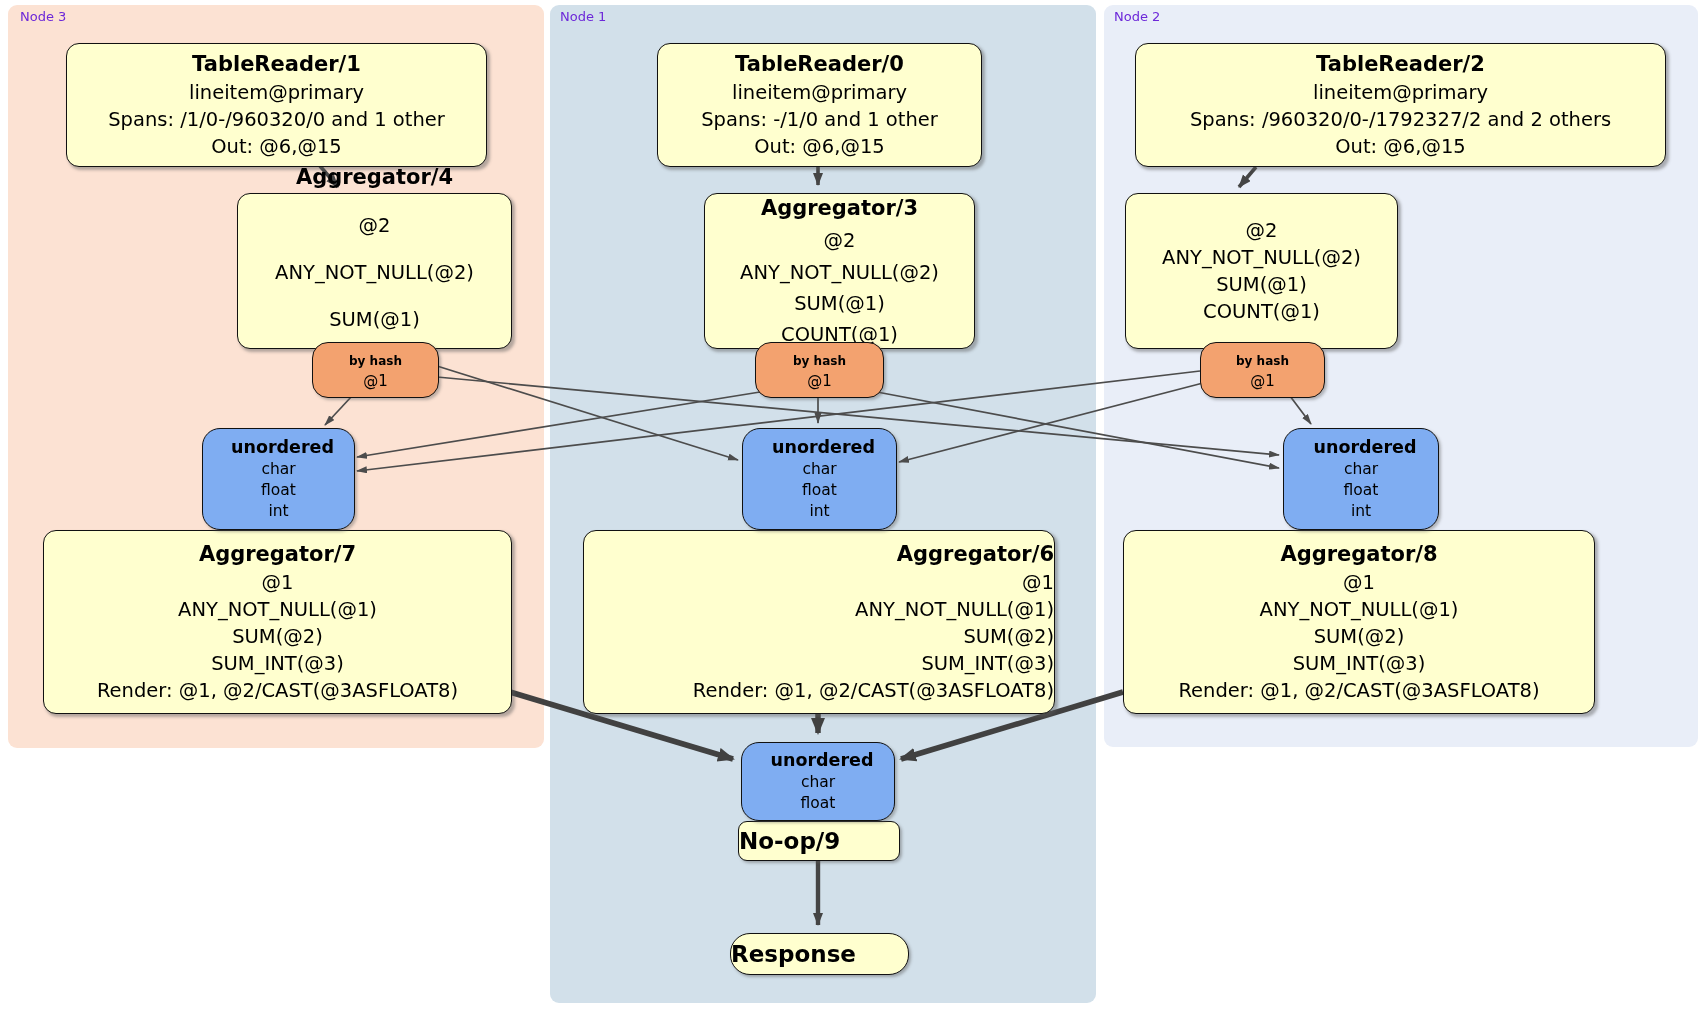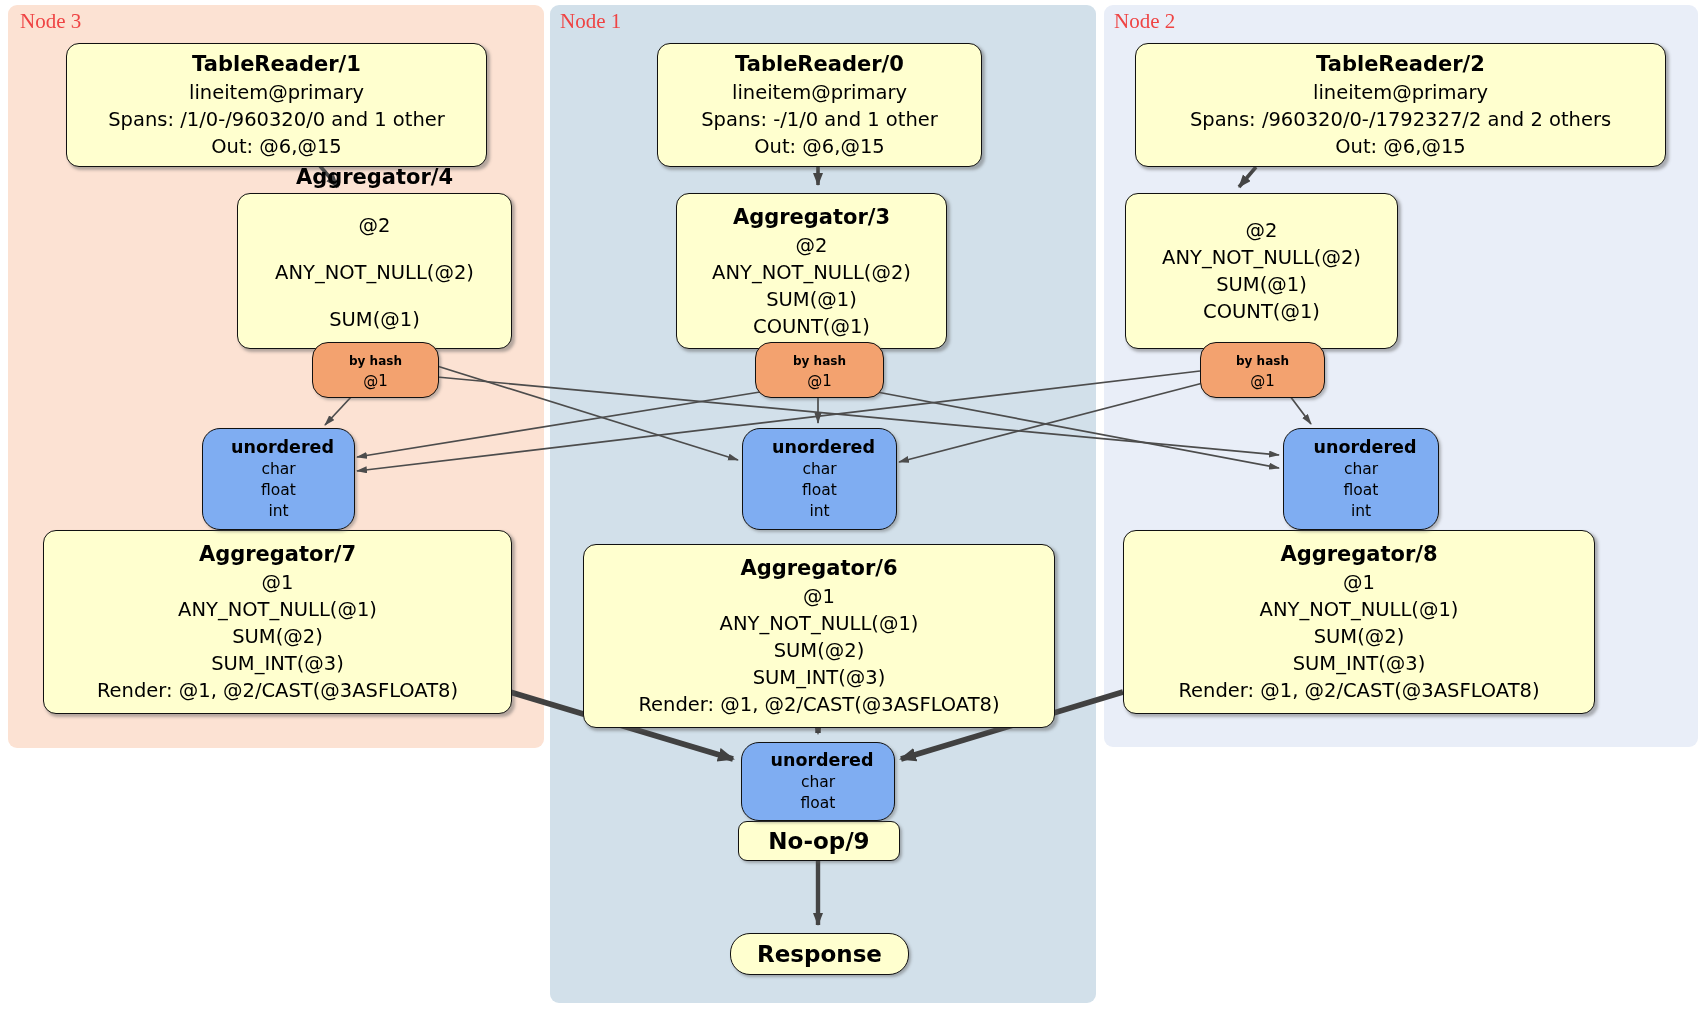--- a/index.html
+++ b/index.html
@@ -1,21 +1,21 @@
 <!DOCTYPE html>
 <html><head>
 <meta charset="utf-8">
 <style>
   html,body{margin:0;padding:0;background:#ffffff;}
   #canvas{
     position:relative;width:1706px;height:1016px;overflow:hidden;
     font-family:"DejaVu Sans","Liberation Sans",sans-serif;color:#000;
   }
   .region{position:absolute;border-radius:9px;}
-  .region-label{position:absolute;font-size:21px;color:#ef4444;font-family:Liberation Serif, serif;}
+  .region-label{position:absolute;font-size:13px;color:#6d28d9;}
   #edges{position:absolute;left:0;top:0;z-index:2;}
   .pbox{
     position:absolute;z-index:3;background:#ffffcf;border:1.4px solid #111;
     border-radius:13px;display:flex;flex-direction:column;justify-content:center;
     text-align:center;box-shadow:2.5px 2.5px 3px rgba(90,90,90,0.45);
   }
   .ptitle{font-weight:bold;font-size:21px;line-height:29px;}
   .pline{font-size:19.5px;line-height:27px;white-space:nowrap;}
   .hashbox{
     position:absolute;z-index:4;background:#f3a26f;border:1.4px solid #111;
@@ -26,21 +26,21 @@
   .hashsub{font-size:15px;line-height:19px;}
   .syncbox{
     position:absolute;z-index:4;background:#7fadf2;border:1.6px solid #111;
     border-radius:18px;display:flex;flex-direction:column;justify-content:center;
     text-align:center;box-shadow:2px 2px 3px rgba(90,90,90,0.4);
   }
   .synctitle{font-weight:bold;font-size:17.5px;line-height:23px;margin-left:8px;}
   .syncline{font-size:15.5px;line-height:21px;}
   .minibox{
     position:absolute;z-index:3;background:#ffffcf;border:1.6px solid #111;
-    border-radius:9px;display:flex;align-items:center;justify-content:center;
+    border-radius:9px;display:flex;align-items:center;justify-content:flex-start;
     box-shadow:2px 2px 3px rgba(90,90,90,0.45);
   }
   .minititle{font-weight:bold;font-size:23px;}
 </style>
 </head>
 <body>
 
 <div id="canvas">
 
   <div class="region" style="left:8px;top:5px;width:536px;height:743px;background:#fce2d3;"></div>
@@ -110,21 +110,21 @@
     <div class="pline">Out: @6,@15</div>
   </div>
 
   <div class="pbox" style="left:237px;top:193px;width:273px;height:154px;gap:20px;">
     <div class="ptitle">Aggregator/4</div>
     <div class="pline">@2</div>
     <div class="pline">ANY_NOT_NULL(@2)</div>
     <div class="pline">SUM(@1)</div>
     <div class="pline">COUNT(@1)</div>
   </div>
-  <div class="pbox" style="left:676px;top:193px;width:269px;height:154px;">
+  <div class="pbox" style="left:704px;top:193px;width:269px;height:154px;justify-content:space-between;">
     <div class="ptitle">Aggregator/3</div>
     <div class="pline">@2</div>
     <div class="pline">ANY_NOT_NULL(@2)</div>
     <div class="pline">SUM(@1)</div>
     <div class="pline">COUNT(@1)</div>
   </div>
   <div class="pbox" style="left:1125px;top:193px;width:271px;height:154px;">
     <div class="pline">@2</div>
     <div class="pline">ANY_NOT_NULL(@2)</div>
     <div class="pline">SUM(@1)</div>
@@ -164,21 +164,21 @@
   </div>
 
   <div class="pbox" style="left:43px;top:530px;width:467px;height:182px;">
     <div class="ptitle">Aggregator/7</div>
     <div class="pline">@1</div>
     <div class="pline">ANY_NOT_NULL(@1)</div>
     <div class="pline">SUM(@2)</div>
     <div class="pline">SUM_INT(@3)</div>
     <div class="pline">Render: @1, @2/CAST(@3ASFLOAT8)</div>
   </div>
-  <div class="pbox" style="left:583px;top:544px;width:470px;height:182px;">
+  <div class="pbox" style="left:583px;top:530px;width:470px;height:182px;align-items:flex-end;">
     <div class="ptitle">Aggregator/6</div>
     <div class="pline">@1</div>
     <div class="pline">ANY_NOT_NULL(@1)</div>
     <div class="pline">SUM(@2)</div>
     <div class="pline">SUM_INT(@3)</div>
     <div class="pline">Render: @1, @2/CAST(@3ASFLOAT8)</div>
   </div>
   <div class="pbox" style="left:1123px;top:530px;width:470px;height:182px;">
     <div class="ptitle">Aggregator/8</div>
     <div class="pline">@1</div>

